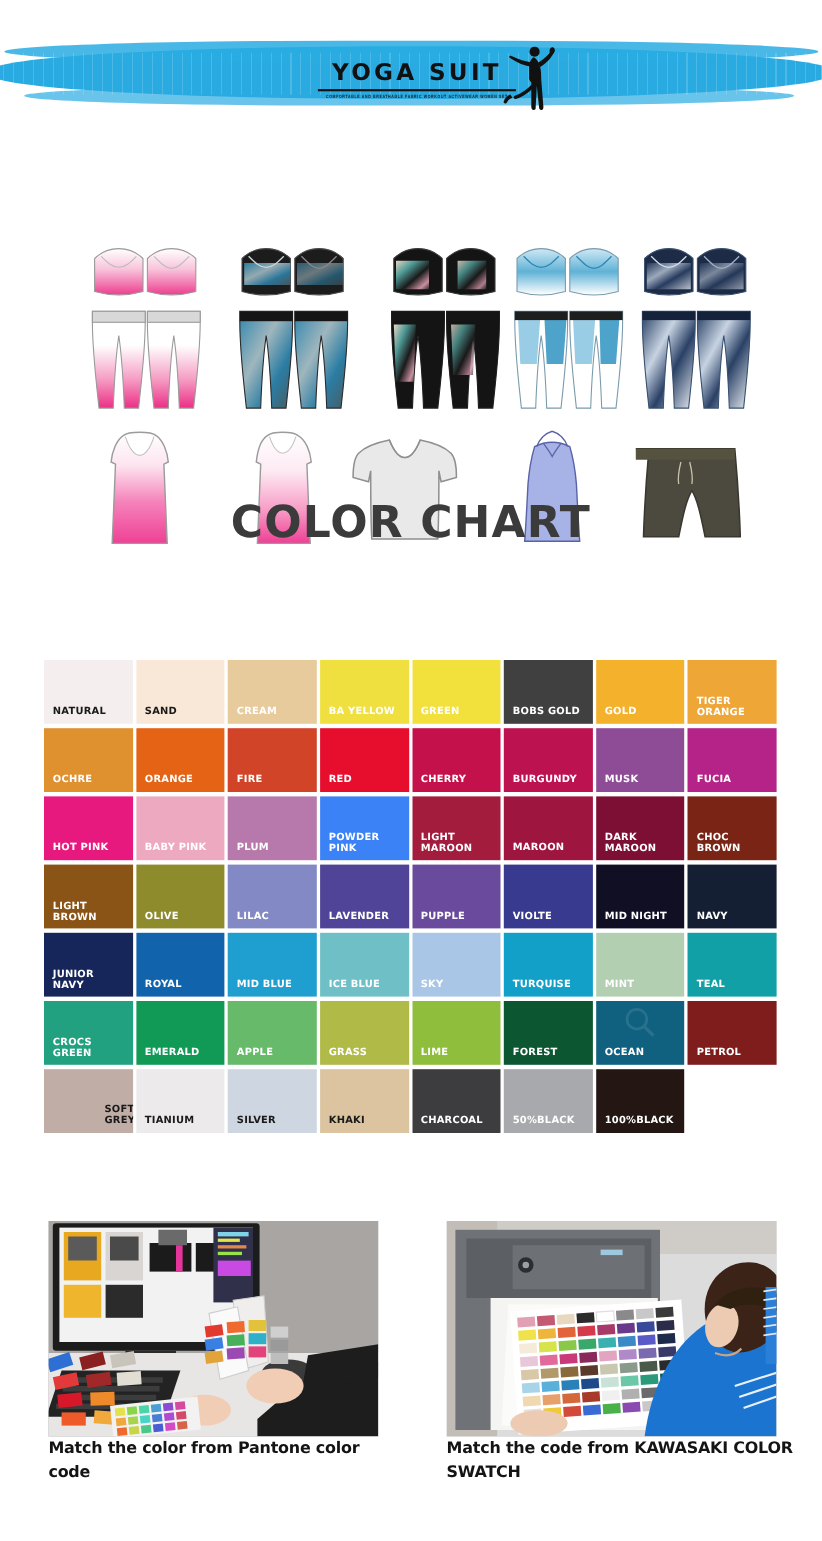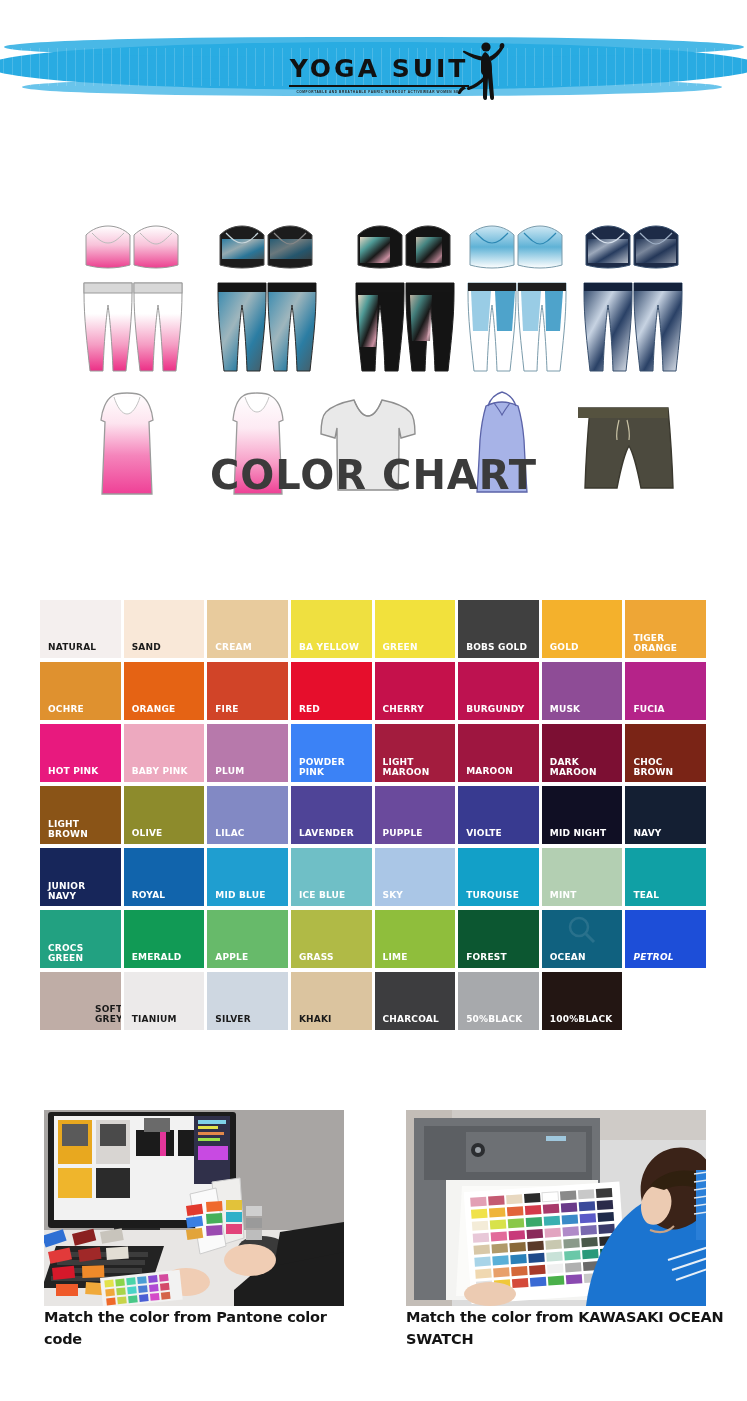--- a/index.html
+++ b/index.html
@@ -65,21 +65,21 @@
   }
   .brand-block {
     position: absolute;
     left: 284px; top: 56px;
     width: 190px;
     text-align: center;
   }
   .brand-title {
     font-family: "DejaVu Sans", sans-serif;
     font-weight: bold;
-    font-size: 25px;
+    font-size: 21px;
     letter-spacing: 3px;
     color: #111111;
     line-height: 1;
   }
   .brand-rule {
     width: 180px; height: 2px;
     background: #111111;
     margin: 4px auto 3px auto;
   }
   .brand-sub {
@@ -534,21 +534,21 @@
     <div class="swatch" style="background: rgb(12, 87, 49);">
       <div class="swatch-label" style="color: rgb(255, 255, 255);">FOREST</div>
     </div>
     <div class="swatch" style="background: rgb(16, 97, 127);">
       <div class="wm"><svg width="30" height="30" viewBox="0 0 30 30">
           <circle cx="12" cy="12" r="9" fill="none" stroke="#ffffff" stroke-width="2.5"></circle>
           <line x1="19" y1="19" x2="27" y2="27" stroke="#ffffff" stroke-width="3"></line>
         </svg></div>
       <div class="swatch-label" style="color: rgb(255, 255, 255);">OCEAN</div>
     </div>
-    <div class="swatch" style="background: #1d4ed8; font-style: italic;">
+    <div class="swatch" style="background: #7f1d1d;">
       <div class="swatch-label" style="color: rgb(255, 255, 255);">PETROL</div>
     </div>
     <div class="swatch" style="background: rgb(191, 173, 166);">
       <div class="swatch-label" style="color: rgb(26, 26, 26); padding-left: 47px;">SOFT GREY</div>
     </div>
     <div class="swatch" style="background: rgb(236, 234, 234);">
       <div class="swatch-label" style="color: rgb(26, 26, 26);">TIANIUM</div>
     </div>
     <div class="swatch" style="background: rgb(206, 215, 225);">
       <div class="swatch-label" style="color: rgb(26, 26, 26);">SILVER</div>
@@ -789,15 +789,15 @@
             <path d="M288 72 l14 -2"></path>
             <path d="M288 80 l14 -2"></path>
           <path d="M288 88 l14 -2"></path>
             <path d="M288 96 l14 -2"></path>
             <path d="M288 104 l14 -2"></path>
         </g>
 
         <ellipse cx="84" cy="184" rx="26" ry="12" fill="#eccbb2"></ellipse>
       </svg>
     </div>
-    <div class="caption wide">Match the color from KAWASAKI OCEAN SWATCH</div>
+    <div class="caption wide">Match the code from KAWASAKI COLOR SWATCH</div>
   </div>
 </div>
 
 </body></html>

